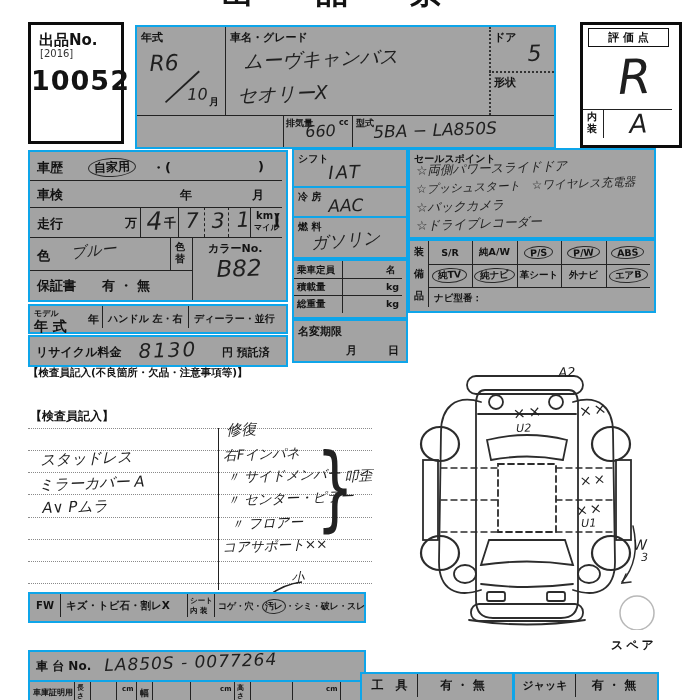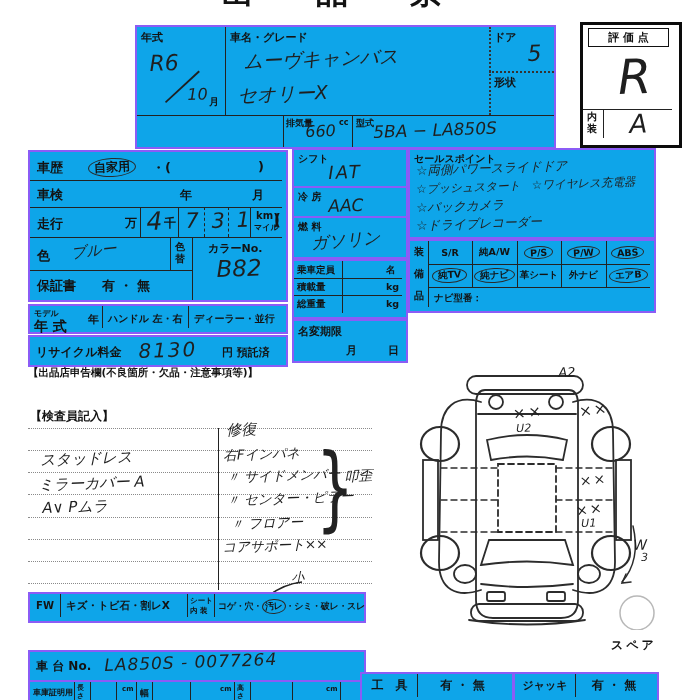--- a/index.html
+++ b/index.html
@@ -1,19 +1,19 @@
 <!DOCTYPE html>
 <html><head>
 <meta charset="utf-8">
 <style>
   html,body{margin:0;padding:0;background:#e8e8e8}
   #sheet{position:relative;width:700px;height:700px;background:#ffffff;overflow:hidden;
          font-family:"DejaVu Sans","Liberation Sans",sans-serif;color:#131313}
   .a{position:absolute}
-  .bx{position:absolute;border:2px solid #8b5cf6;background:#0ea5e9}
+  .bx{position:absolute;border:2px solid #0ea5e9;background:#a3a3a3}
   .bx4{position:absolute;border:3.5px solid #0c0c0c;background:#fff}
   .lb{font-weight:bold;color:#131313;white-space:nowrap}
   .hw{font-style:italic;color:#1f1f1f;white-space:nowrap;transform:rotate(-2deg);transform-origin:left top}
   .vl{position:absolute;border-left:1.5px solid #222}
   .hl{position:absolute;border-top:1.5px solid #222}
   .dash-v{position:absolute;border-left:2px dotted #333}
   .dash-h{position:absolute;border-top:2px dotted #333}
   .dotl{position:absolute;border-top:1.5px dotted #8a8a8a;width:344px;left:28px}
   .circ{border:1.6px solid #2a2a2a;border-radius:50%;padding:0 5px;display:inline-block;transform:rotate(-3deg)}
   .cell{position:absolute;display:flex;align-items:center;justify-content:center;text-align:center}
@@ -21,20 +21,25 @@
 </style>
 </head>
 <body>
 
 <div id="sheet">
 
   <div class="a" style="left:215px;top:0;width:240px;height:12px;overflow:hidden">
     <div class="lb" style="position:absolute;left:7px;top:-24px;font-size:32px;letter-spacing:62px;line-height:32px">出品票</div>
   </div>
 
+  <div class="bx4" style="left:28px;top:22px;width:90px;height:116px">
+    <div class="lb a" style="left:8px;top:6px;font-size:15px">出品No.</div>
+    <div class="a" style="left:9px;top:23px;font-size:10px;color:#333">[2016]</div>
+    <div class="lb a" style="left:0;top:40px;width:100%;text-align:center;font-size:27px;letter-spacing:1px">10052</div>
+  </div>
 
   <div class="bx" style="left:135px;top:25px;width:417px;height:120px">
     <div class="vl" style="left:88px;top:0;height:88px"></div>
     <div class="hl" style="left:0;top:88px;width:417px"></div>
 
     <div class="lb a" style="left:4px;top:3px;font-size:11px">年式</div>
     <div class="hw a" style="left:12px;top:24px;font-size:22px">R6</div>
     <div class="hw a" style="left:26px;top:34px;font-size:36px">／</div>
     <div class="hw a" style="left:50px;top:58px;font-size:16px">10</div>
     <div class="lb a" style="left:72px;top:68px;font-size:10px">月</div>
@@ -123,21 +128,21 @@
     <div class="vl" style="left:158px;top:0;height:22px"></div>
     <div class="lb a" style="left:164px;top:6px;font-size:10px">ディーラー・並行</div>
   </div>
 
   <div class="bx" style="left:28px;top:335px;width:256px;height:28px">
     <div class="lb a" style="left:6px;top:7px;font-size:12px">リサイクル料金</div>
     <div class="hw a" style="left:108px;top:2px;font-size:20px;letter-spacing:2px">8130</div>
     <div class="lb a" style="left:192px;top:8px;font-size:11px">円 預託済</div>
   </div>
 
-  <div class="lb a" style="left:28px;top:366px;font-size:10.5px">【出品店申告欄(不良箇所・欠品・注意事項等)】</div>
+  <div class="lb a" style="left:28px;top:366px;font-size:10.5px">【検査員記入(不良箇所・欠品・注意事項等)】</div>
 
   <div class="bx" style="left:292px;top:148px;width:112px;height:38px">
     <div class="lb a" style="left:4px;top:2px;font-size:10px">シフト</div>
     <div class="hw a" style="left:34px;top:12px;font-size:18px;letter-spacing:2px">IAT</div>
   </div>
   <div class="bx" style="left:292px;top:186px;width:112px;height:30px">
     <div class="lb a" style="left:4px;top:2px;font-size:10px">冷 房</div>
     <div class="hw a" style="left:34px;top:8px;font-size:17px">AAC</div>
   </div>
   <div class="bx" style="left:292px;top:216px;width:112px;height:39px">

